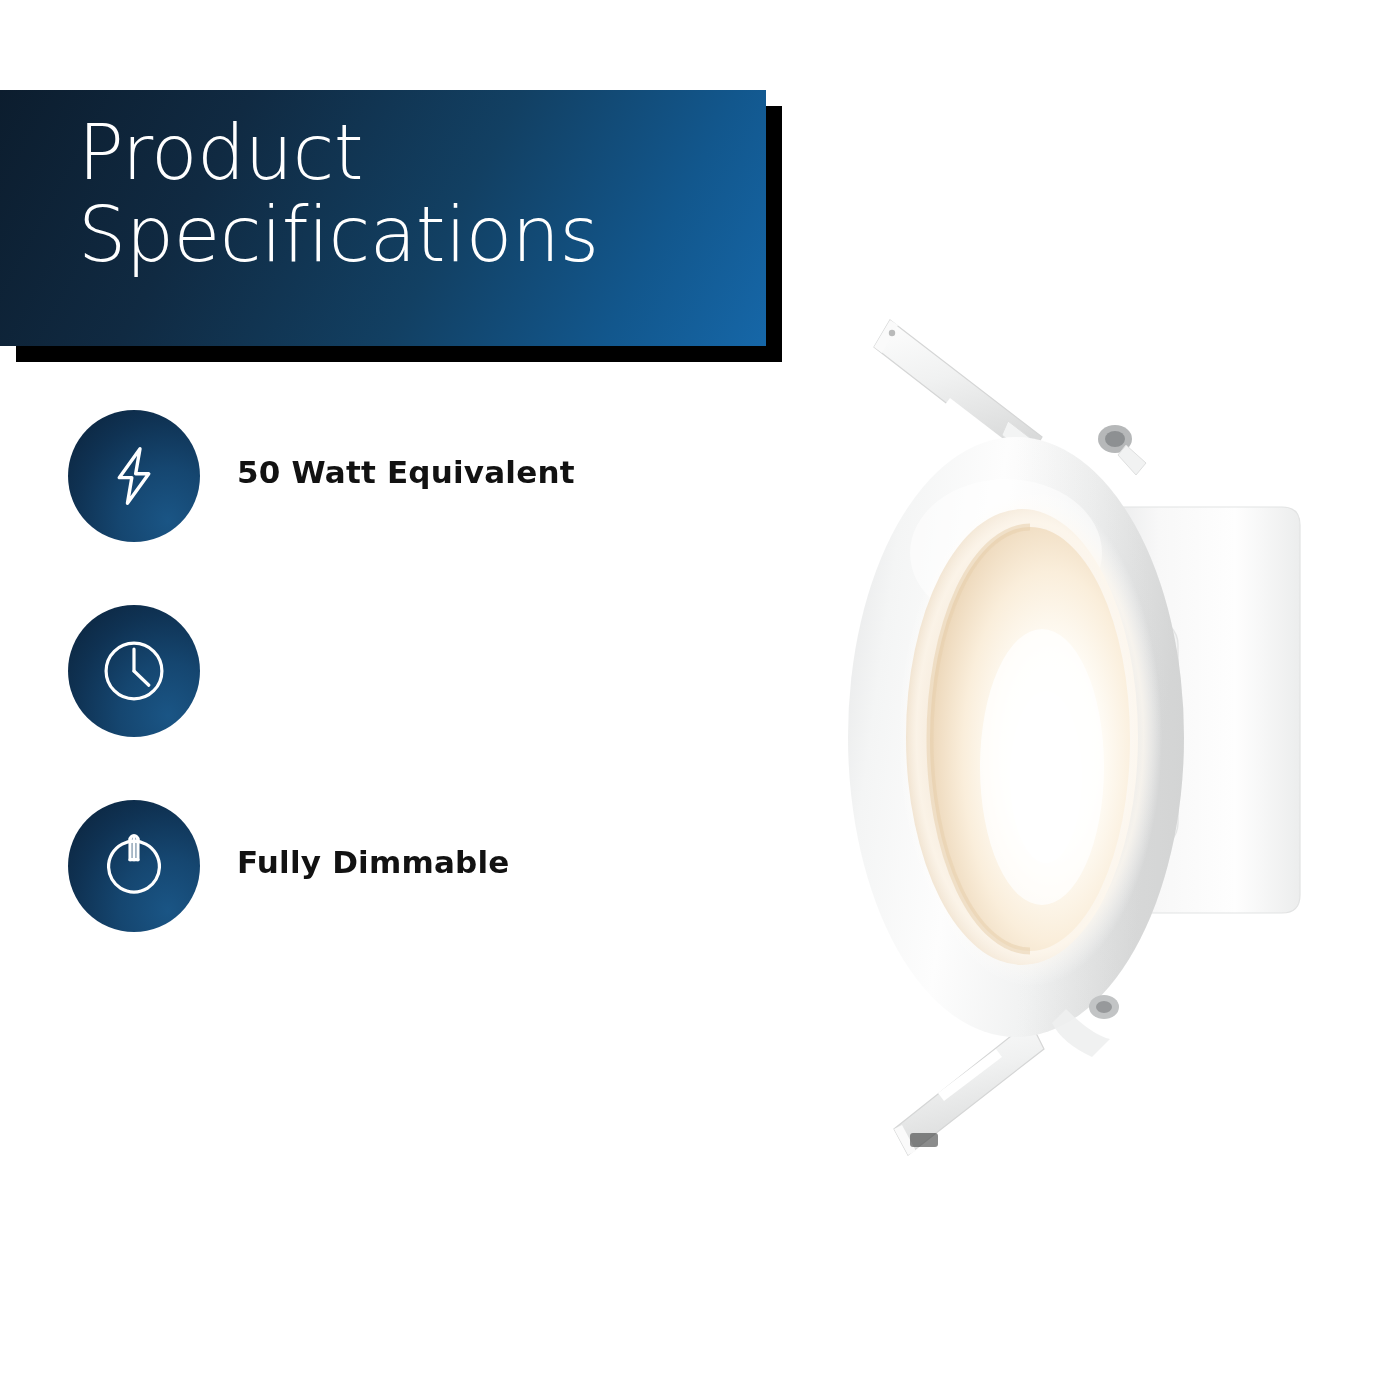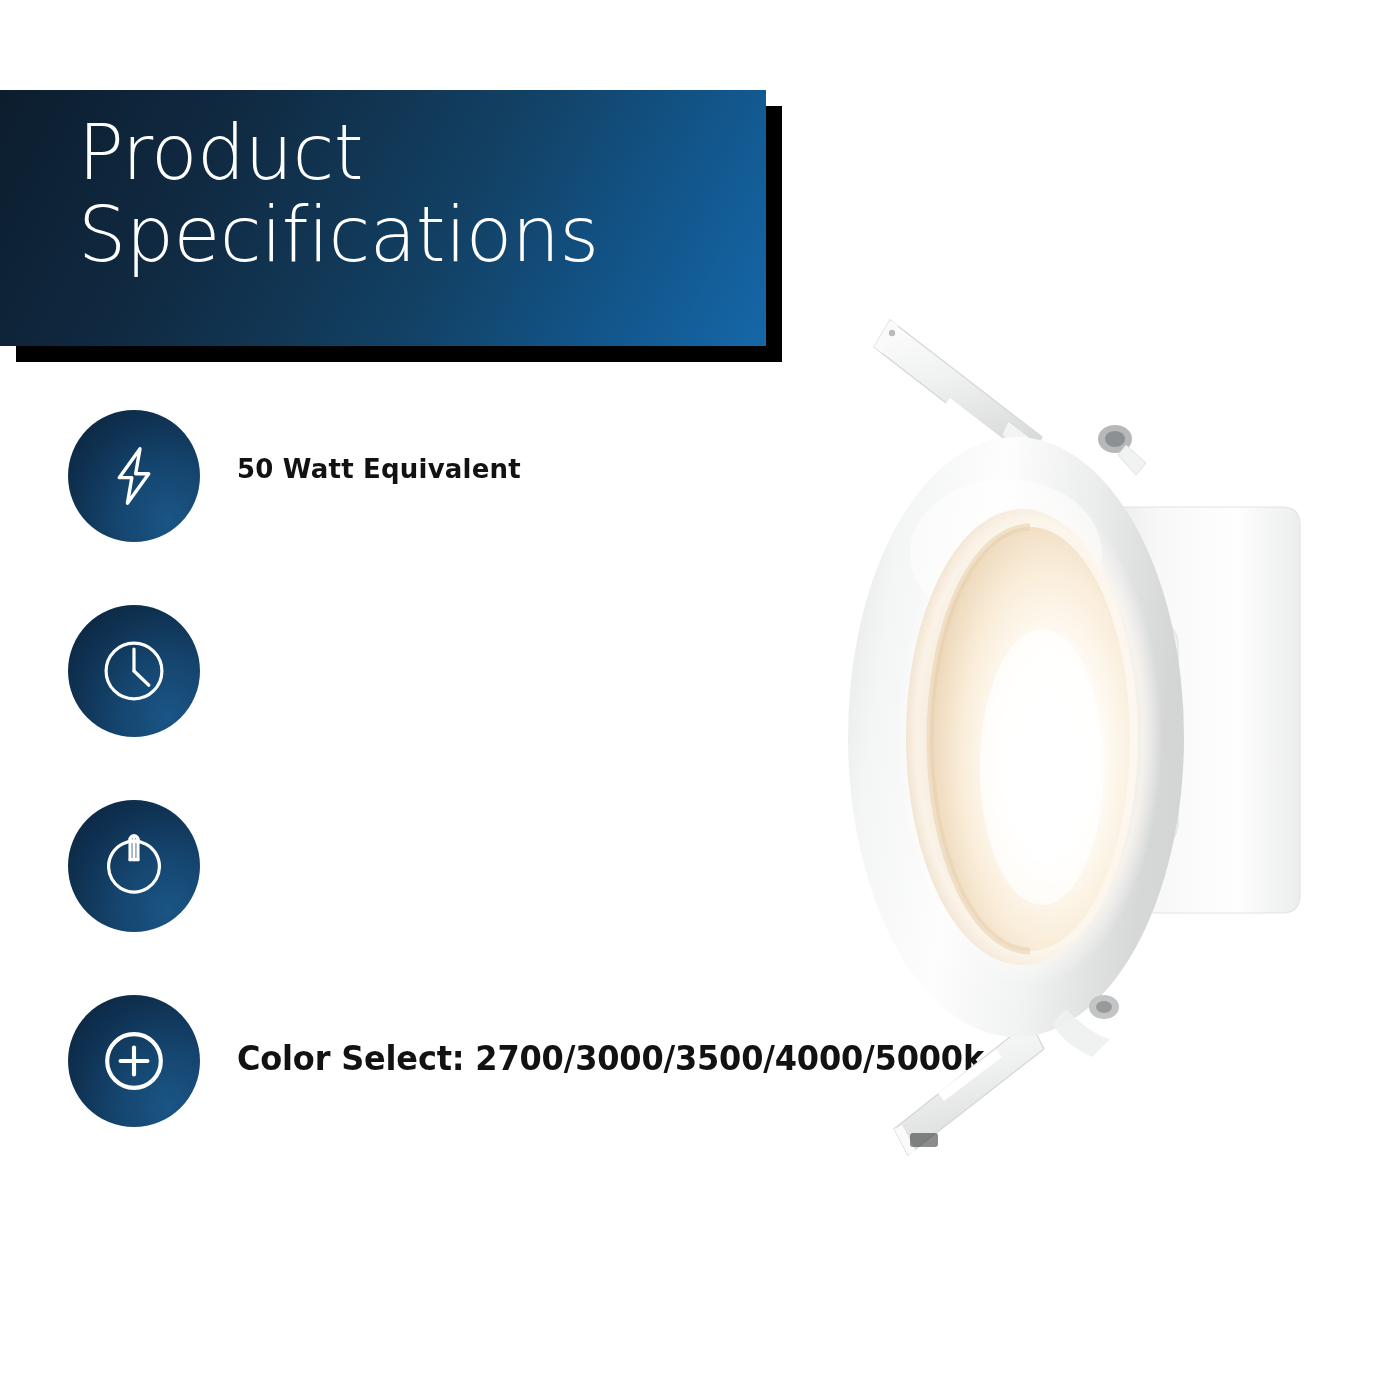--- a/index.html
+++ b/index.html
@@ -87,21 +87,21 @@
   .spec-icon-circle svg {
     display: block;
   }
   .spec-label {
     position: absolute;
     left: 237px;
     top: 44px;
     color: #121212;
     font-family: "DejaVu Sans", sans-serif;
     font-weight: bold;
-    font-size: 26px;
+    font-size: 31px;
     letter-spacing: 0.2px;
     white-space: nowrap;
   }
   .spec-label.label-wide {
     font-size: 33px;
     letter-spacing: -0.2px;
     transform: scaleX(0.97);
     transform-origin: left center;
   }
 
@@ -166,34 +166,23 @@
             <path d="M32 10.5 a22 22 0 1 0 0.01 0"></path>
 
             <path d="M32 6.5 V26.5"></path>
             <path d="M28.6 8.4 V26.5"></path>
             <path d="M35.4 8.4 V26.5"></path>
             <path d="M28.6 9.2 a3.4 3.4 0 0 1 6.8 0"></path>
             <path d="M28.6 26.5 h6.8"></path>
           </svg>
         </span>
       </div>
+      <div class="spec-label">Fully Dimmable</div>
     </div>
 
-    <div class="spec-row row-last">
-      <div class="spec-icon-circle">
-        <span>
-          <svg width="78" height="78" viewBox="0 0 64 64" fill="none" stroke="#ffffff" stroke-width="3.4" stroke-linecap="round" stroke-linejoin="round">
-            <circle cx="32" cy="32" r="22"></circle>
-            <path d="M32 21 V43"></path>
-            <path d="M21 32 H43"></path>
-          </svg>
-        </span>
-      </div>
-      <div class="spec-label label-wide">Color Select: 2700/3000/3500/4000/5000k</div>
-    </div>
 
   </div>
 
   <div id="product-photo">
     <svg id="product-svg" viewBox="0 0 530 930" xmlns="http://www.w3.org/2000/svg">
       <defs>
 
         <linearGradient id="trimGrad" x1="0" y1="0" x2="1" y2="0.25">
           <stop offset="0%" stop-color="#e3e4e5"></stop>
           <stop offset="18%" stop-color="#f4f5f5"></stop>

